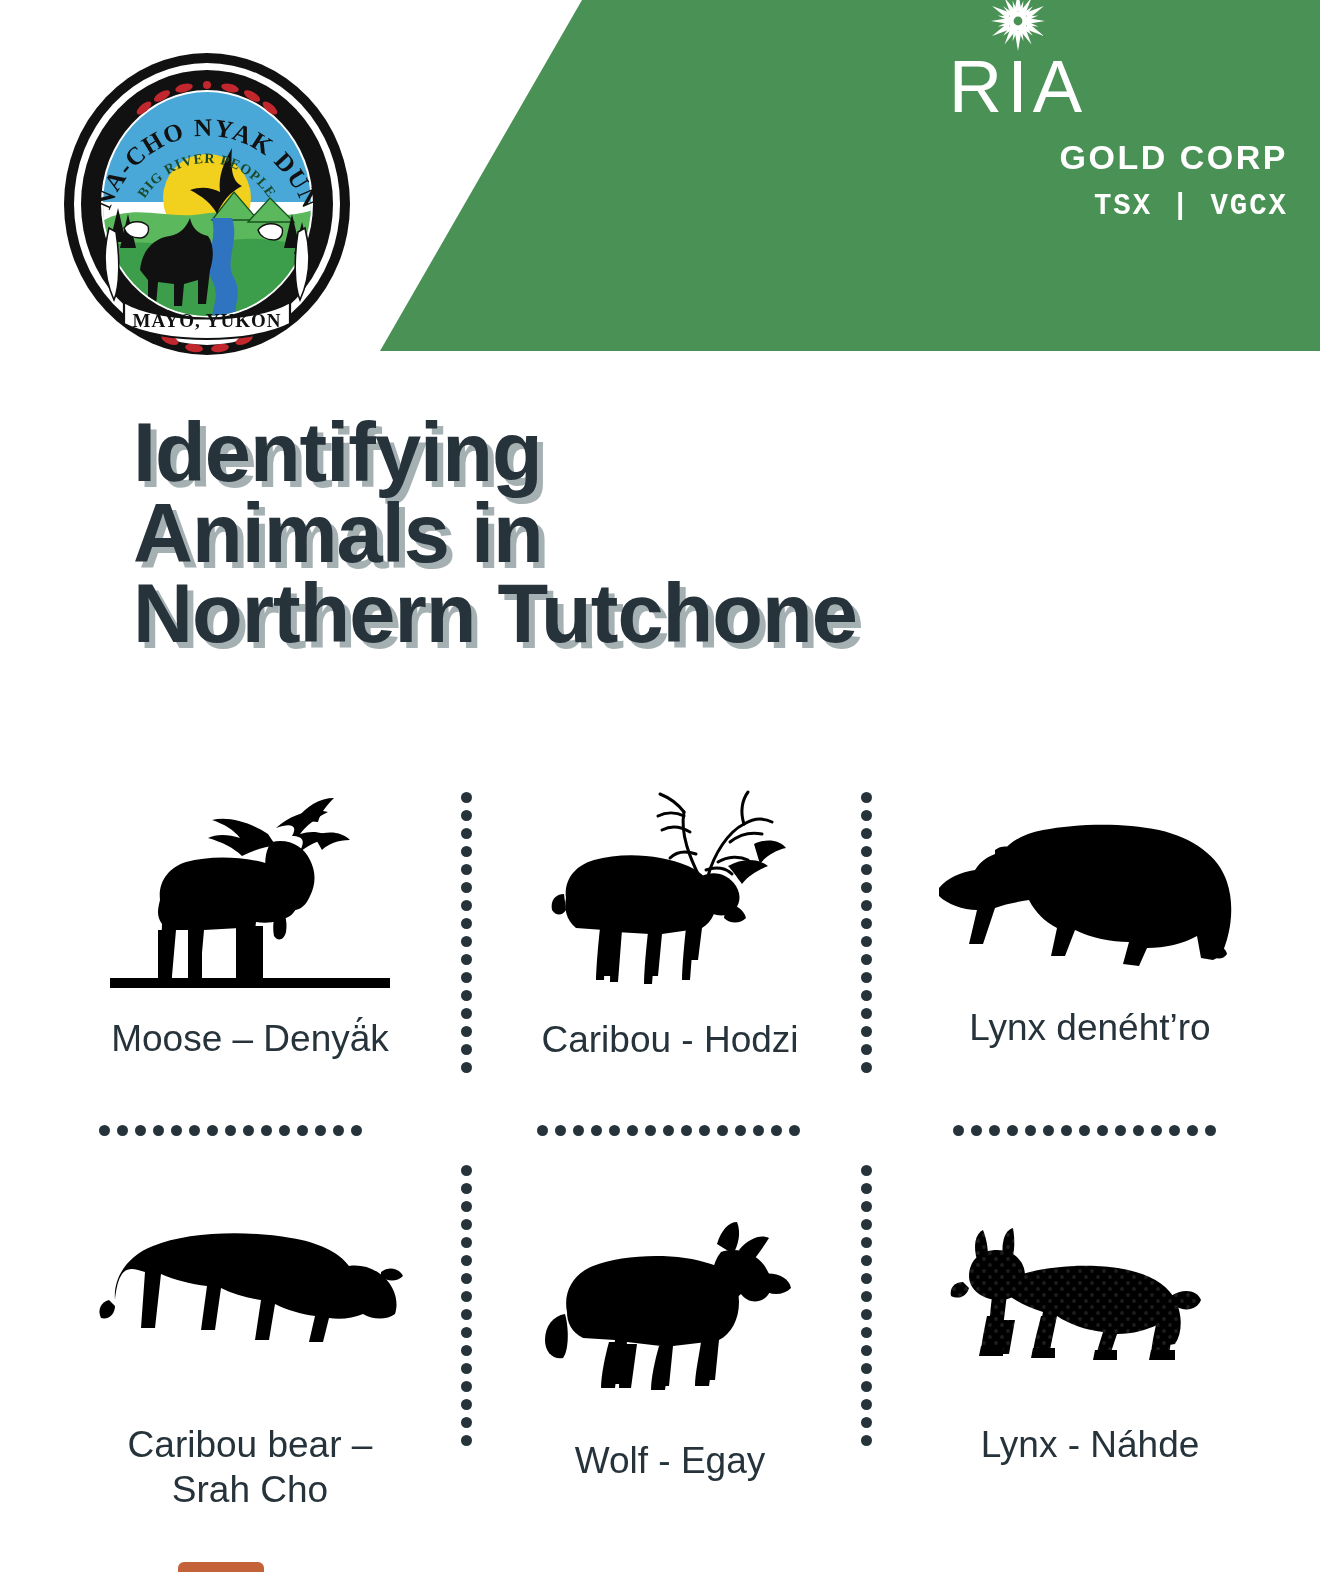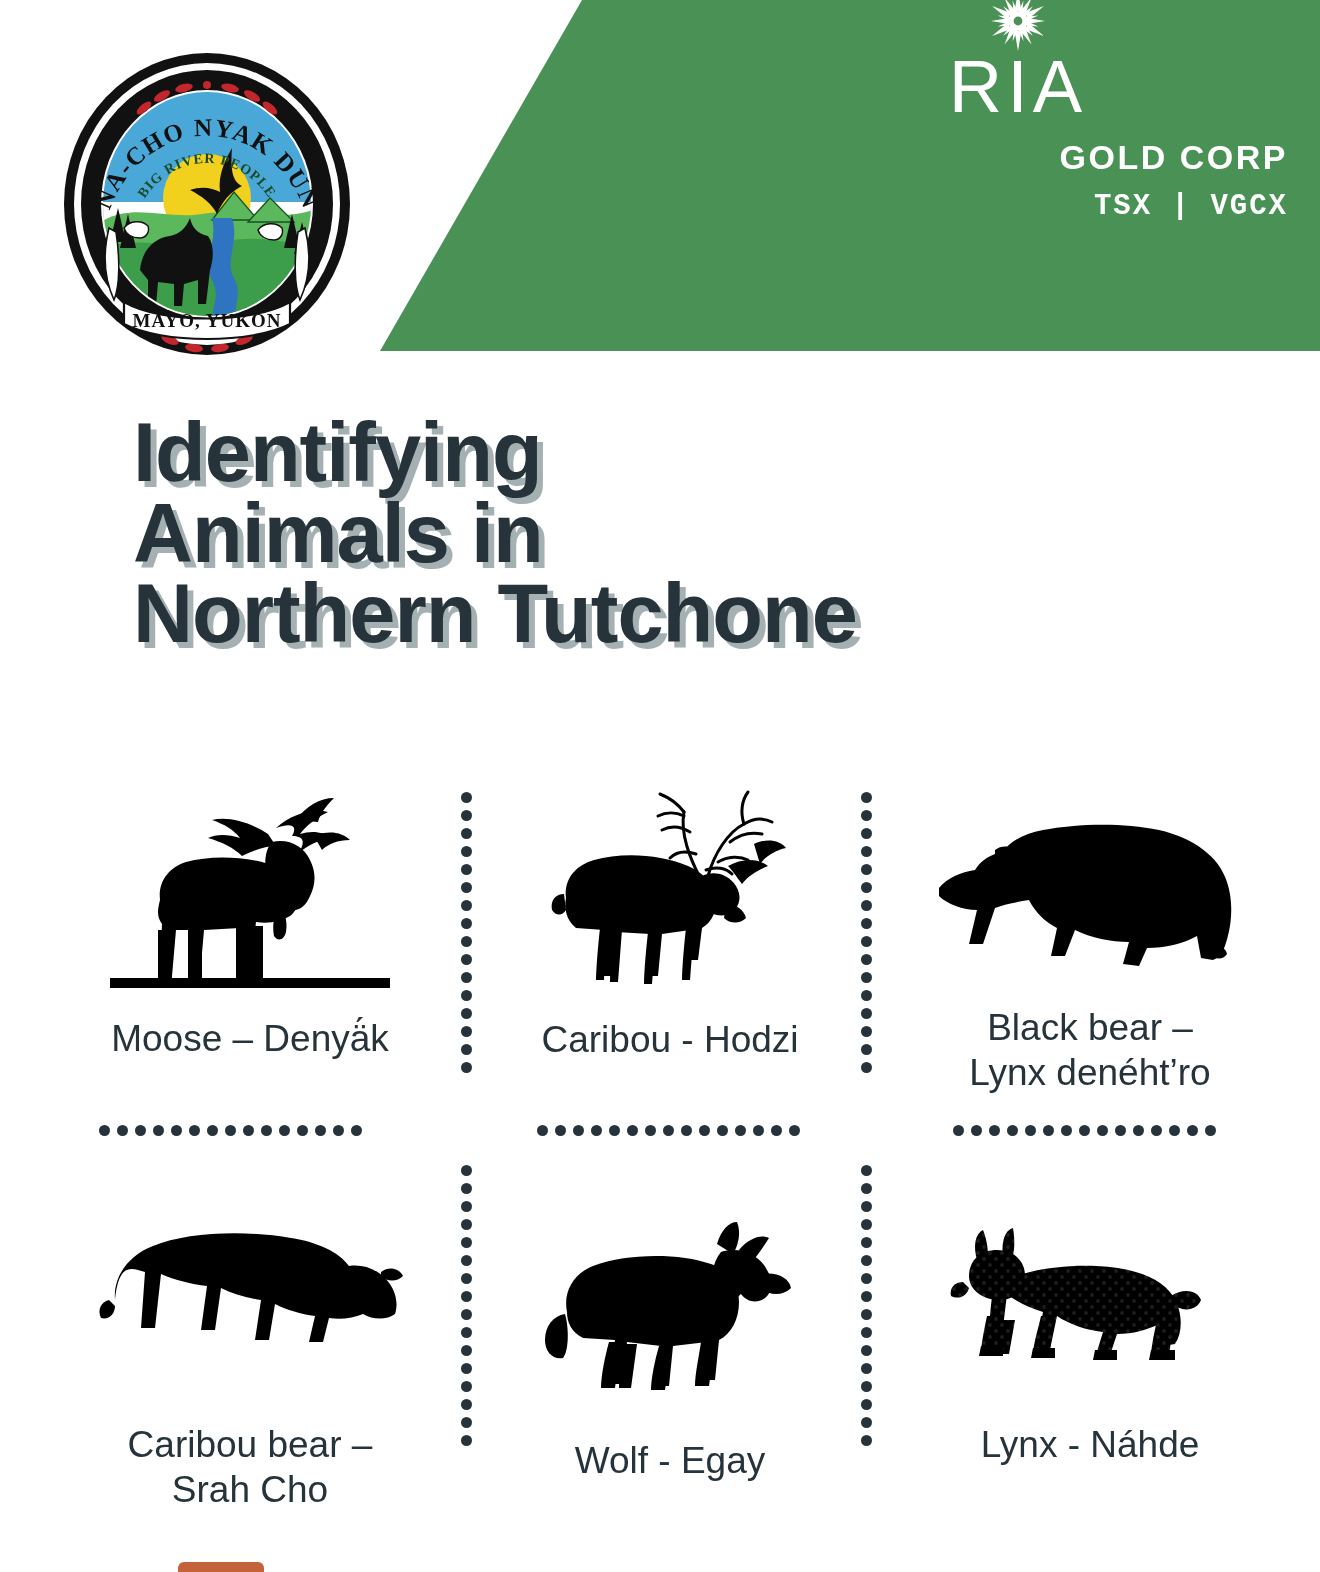--- a/index.html
+++ b/index.html
@@ -551,21 +551,20 @@
     <div class="animal-art" style="height:185px;">
       <svg width="330" height="185" viewBox="0 0 330 185">
         <g fill="#000000">
           <path d="M14,78 C22,68 36,62 50,60 C56,50 66,44 78,42 C84,32 98,24 118,20 C150,14 196,12 234,20 C268,28 294,46 302,72 C310,96 306,124 296,146 L288,150 L276,148 L272,126 C258,134 240,138 222,138 L214,156 L198,154 L204,132 C186,132 166,128 150,120 L140,146 L126,146 L132,118 C120,112 110,102 104,90 C92,92 80,94 70,98 L58,134 L44,134 L52,100 C38,100 22,94 14,86 Z"></path>
           <path d="M70,40 C78,34 88,36 92,44 C86,48 76,48 70,44 Z"></path>
           <path d="M286,140 C292,134 300,136 302,144 C298,150 290,150 286,144 Z"></path>
         </g>
       </svg>
     </div>
     <div class="animal-label" style="margin-top:10px;">
-      <div>Black bear –</div>
       <div>Lynx denéht’ro</div>
     </div>
   </div>
 
   <div class="cell" style="left:40px; top:462px; width:420px;">
     <div class="animal-art" style="height:160px;">
       <svg width="310" height="160" viewBox="0 0 310 160">
         <g fill="#000000">
           <path d="M20,78 C18,56 32,34 58,24 C92,10 150,8 196,16 C222,20 244,30 254,44 C266,42 280,46 290,56 C300,66 304,80 300,92 C292,98 278,98 268,92 C258,96 246,98 234,96 L228,120 L214,120 L220,94 C206,92 192,88 180,82 L174,118 L160,118 L166,78 C152,76 138,72 126,66 L120,108 L106,108 L112,64 C96,62 80,58 66,52 L60,106 L46,106 L50,50 C36,46 24,40 20,78 Z"></path>
           <path d="M286,50 C294,44 304,46 308,54 C302,60 292,60 286,54 Z"></path>

